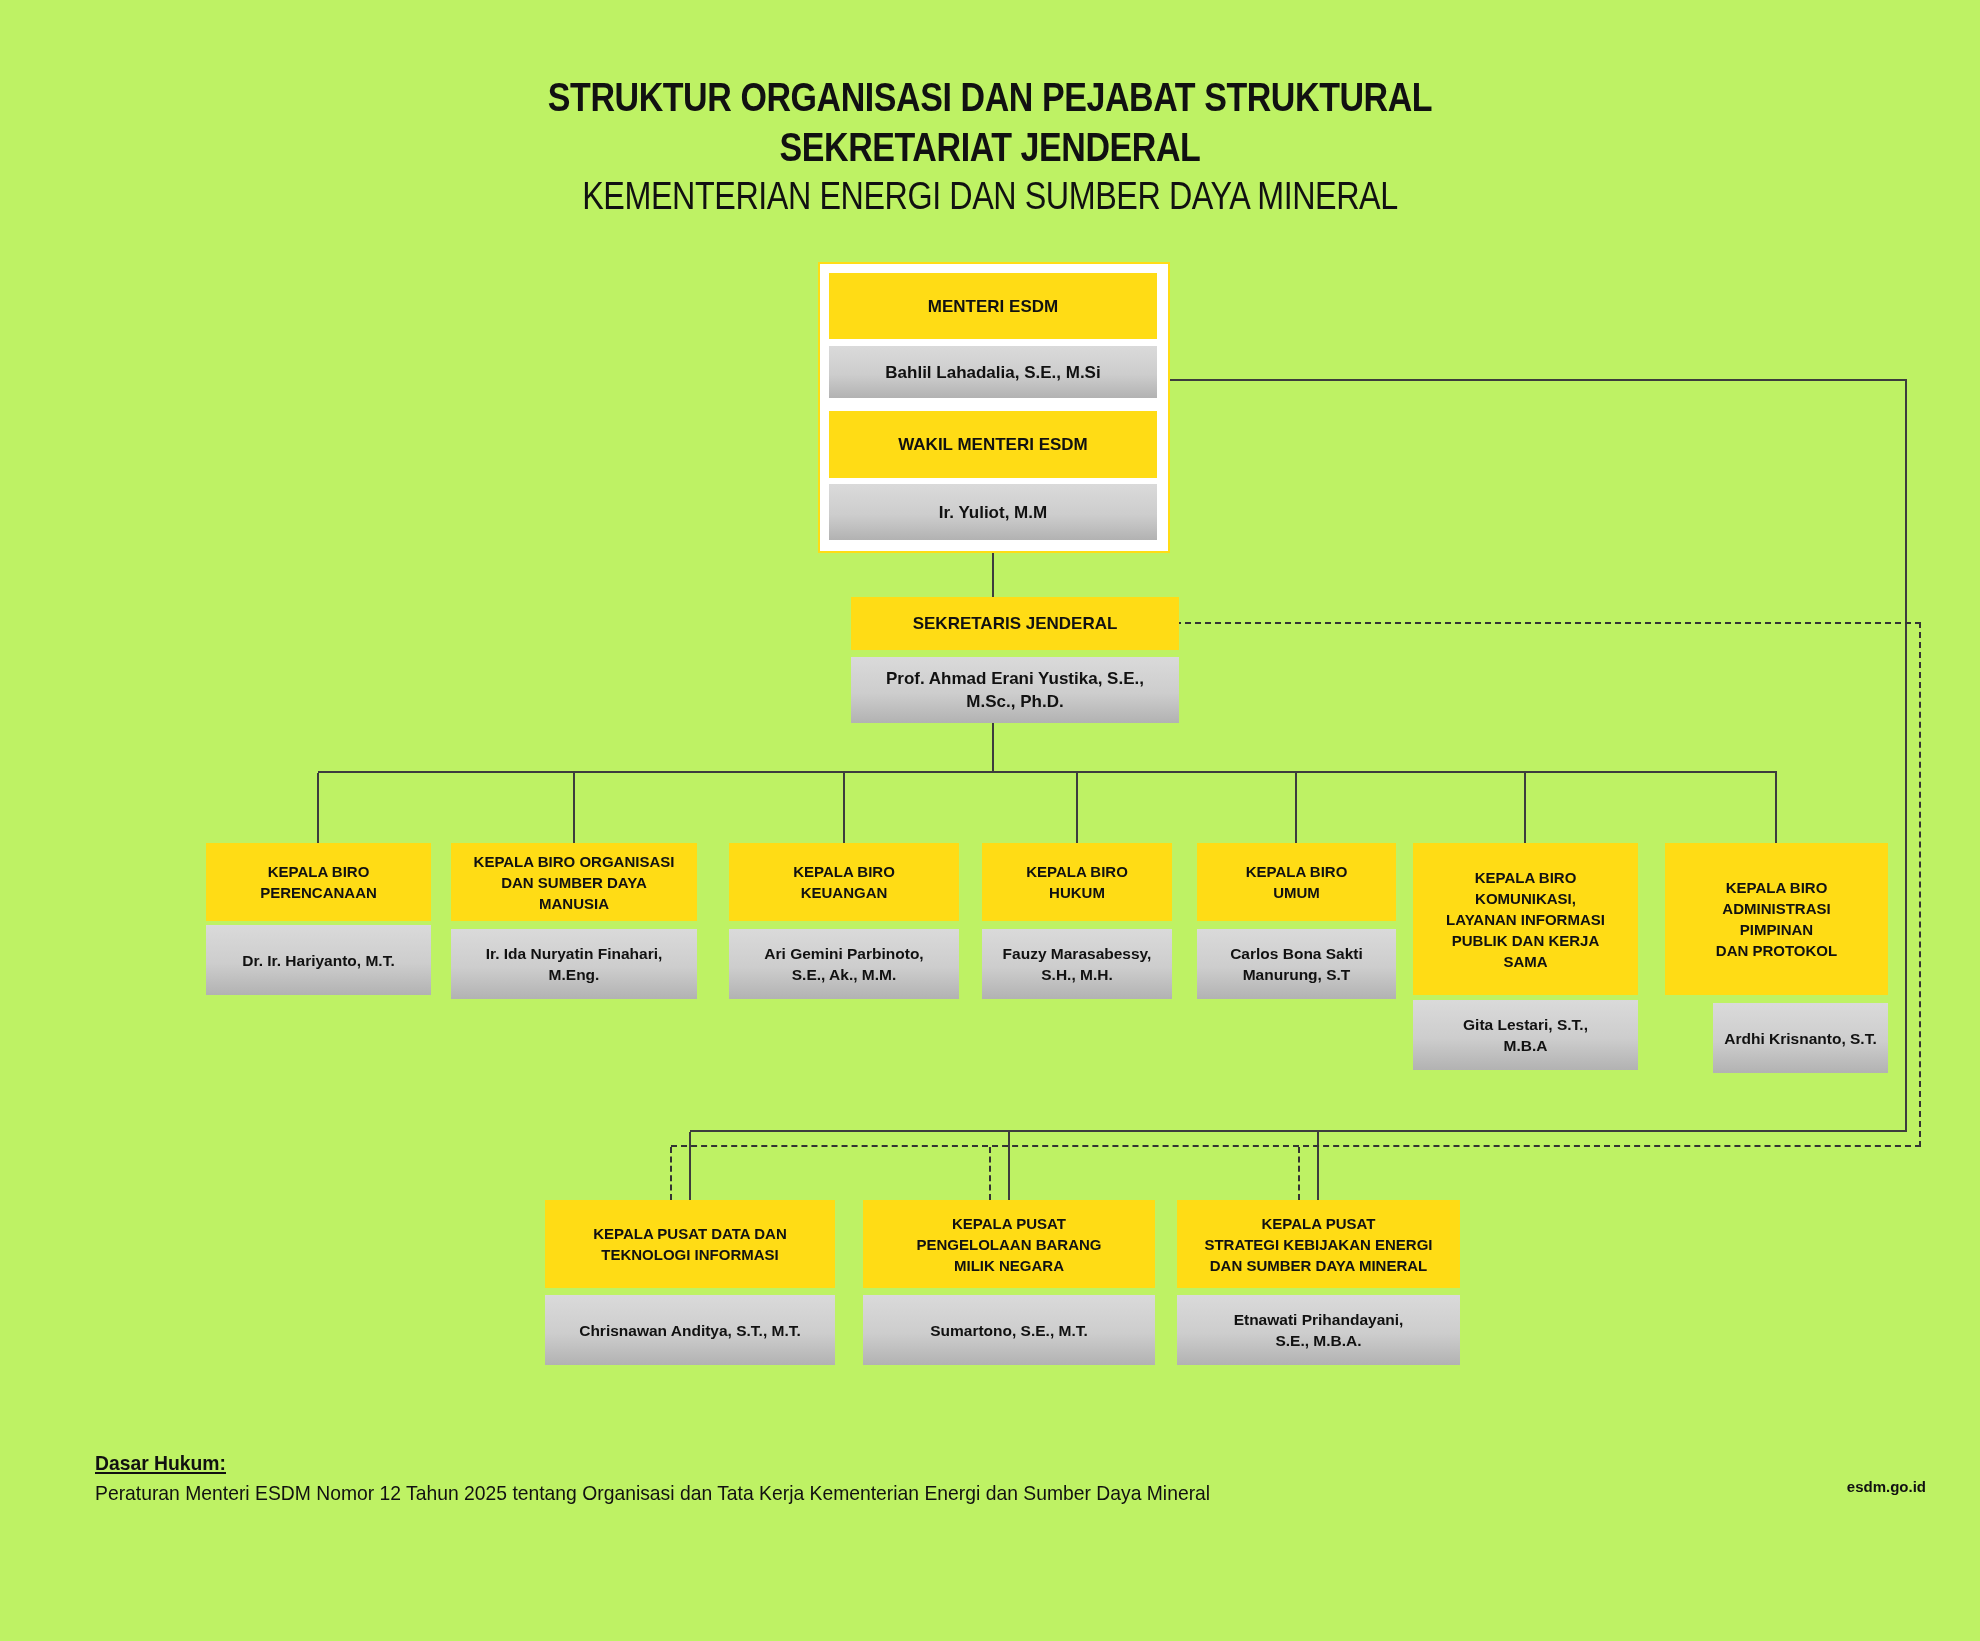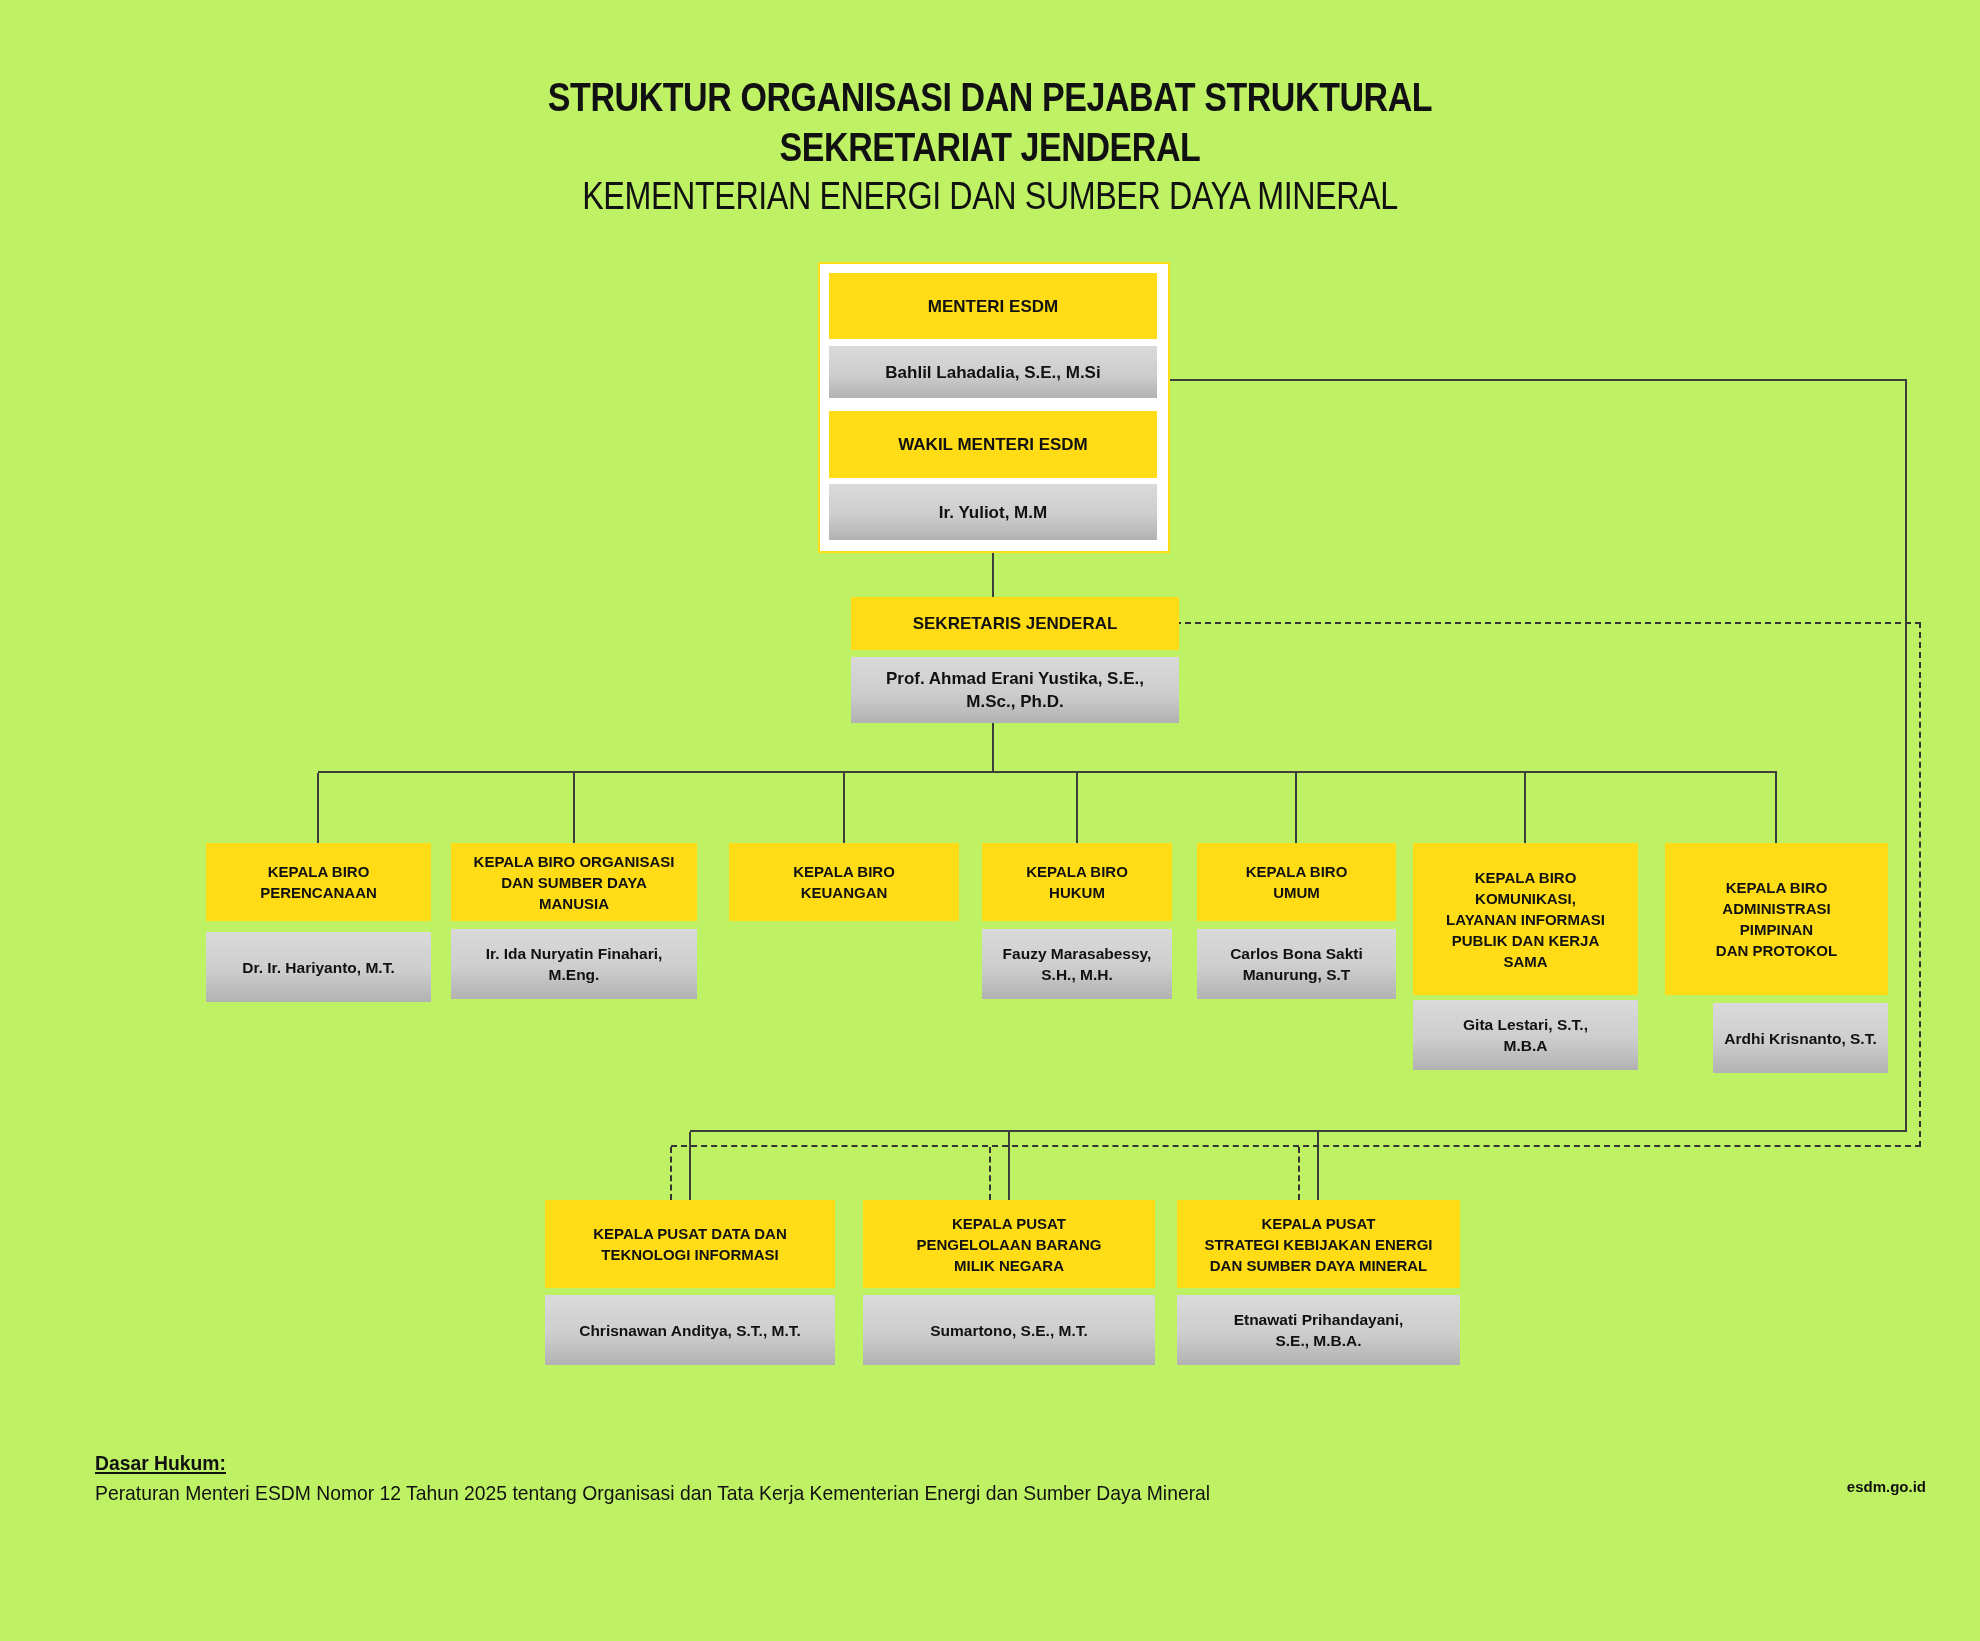--- a/index.html
+++ b/index.html
@@ -97,31 +97,33 @@
 
   <div class="orgbox big" style="left:851px;top:597px;width:328px;">
     <div class="ybox" style="height:53px;">SEKRETARIS JENDERAL</div>
     <div class="gbox pre" style="height:66px;margin-top:7px;">Prof. Ahmad Erani Yustika, S.E.,
 M.Sc., Ph.D.</div>
   </div>
 
   <div class="orgbox" style="left:206px;top:843px;width:225px;">
     <div class="ybox pre" style="height:78px;">KEPALA BIRO
 PERENCANAAN</div>
-    <div class="gbox pre" style="height:70px;margin-top:11px;">Dr. Ir. Hariyanto, M.T.</div>
+    <div class="gbox pre" style="height:70px;margin-top:4px;">Dr. Ir. Hariyanto, M.T.</div>
   </div>
   <div class="orgbox" style="left:451px;top:843px;width:246px;">
     <div class="ybox pre" style="height:78px;">KEPALA BIRO ORGANISASI
 DAN SUMBER DAYA MANUSIA</div>
     <div class="gbox pre" style="height:70px;margin-top:8px;">Ir. Ida Nuryatin Finahari,
 M.Eng.</div>
   </div>
   <div class="orgbox" style="left:729px;top:843px;width:230px;">
     <div class="ybox pre" style="height:78px;">KEPALA BIRO
 KEUANGAN</div>
+    <div class="gbox pre" style="height:70px;margin-top:8px;">Ari Gemini Parbinoto,
+S.E., Ak., M.M.</div>
   </div>
   <div class="orgbox" style="left:982px;top:843px;width:190px;">
     <div class="ybox pre" style="height:78px;">KEPALA BIRO
 HUKUM</div>
     <div class="gbox pre" style="height:70px;margin-top:8px;">Fauzy Marasabessy,
 S.H., M.H.</div>
   </div>
   <div class="orgbox" style="left:1197px;top:843px;width:199px;">
     <div class="ybox pre" style="height:78px;">KEPALA BIRO
 UMUM</div>

